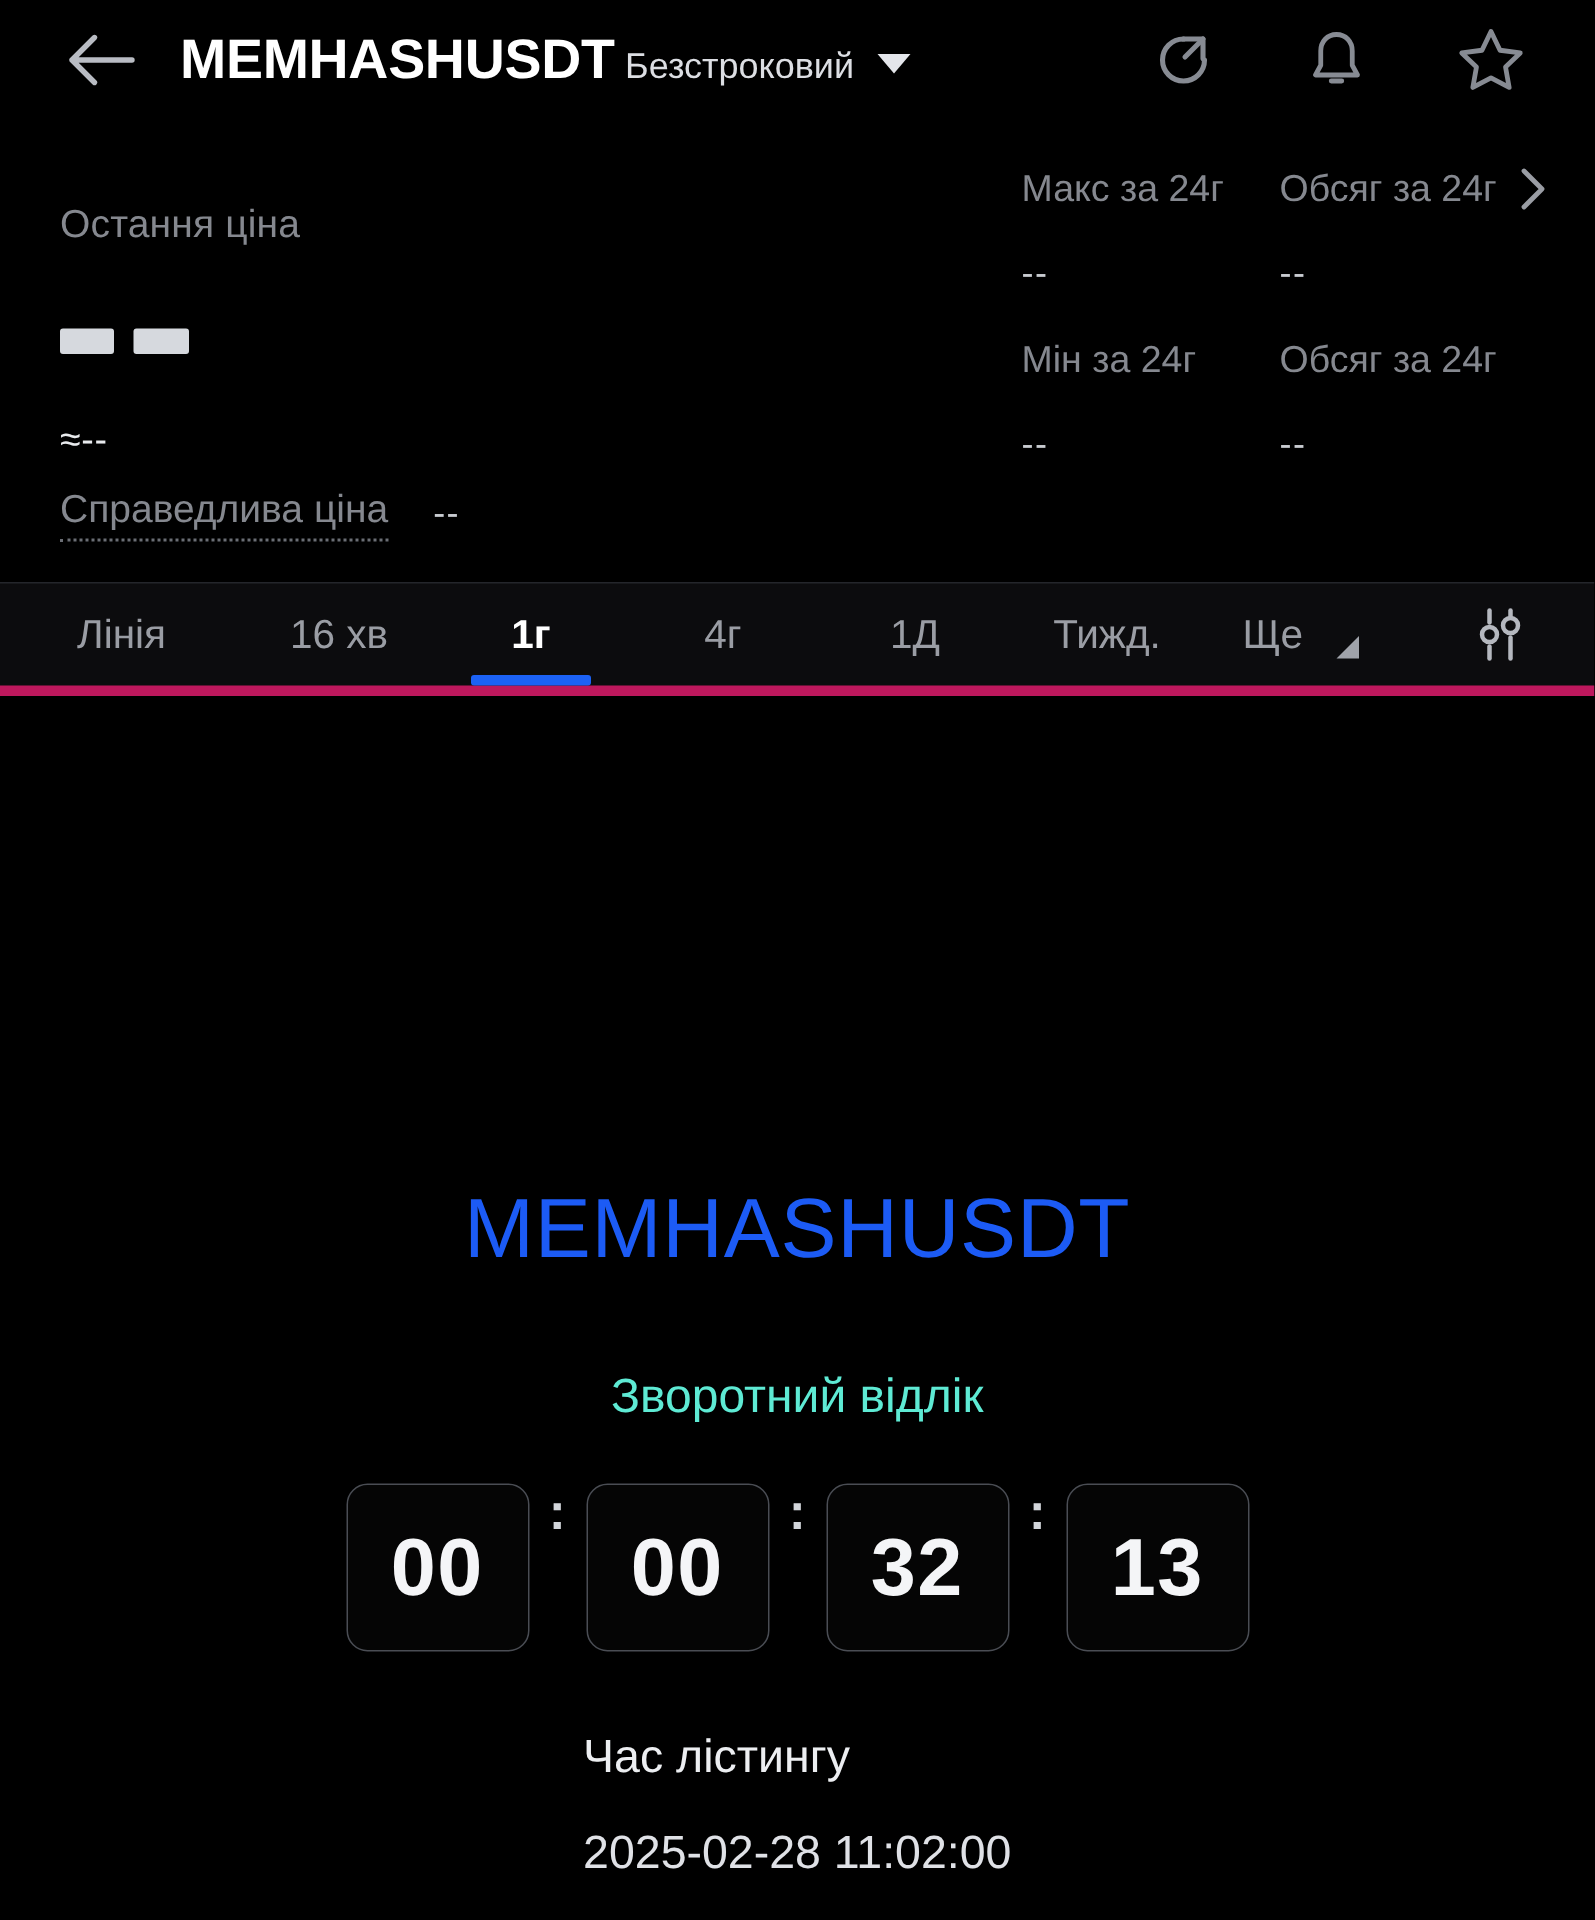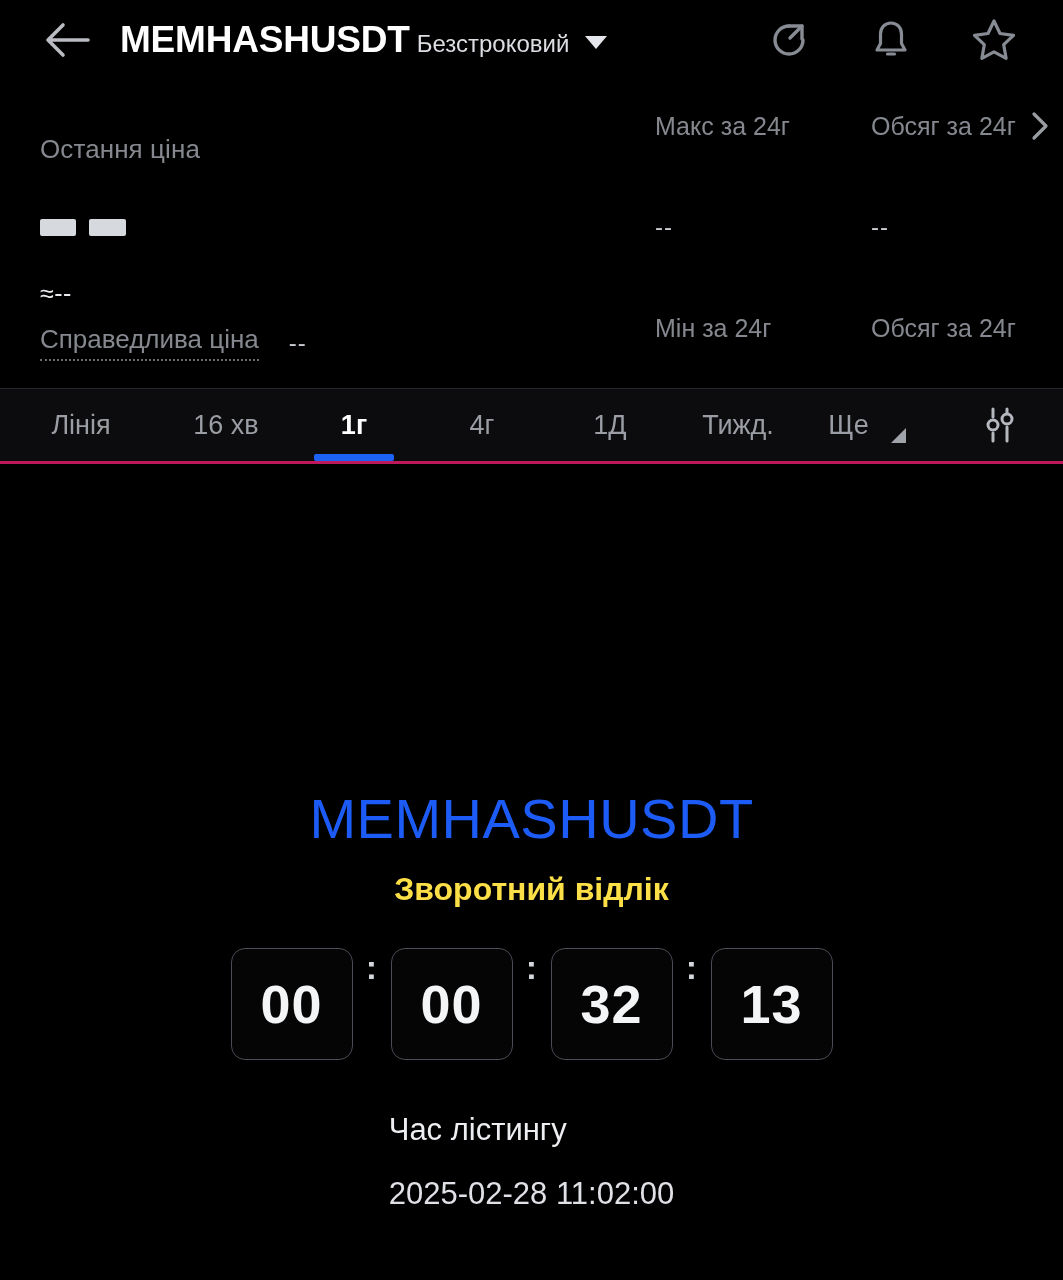--- a/index.html
+++ b/index.html
@@ -102,26 +102,25 @@
   .fair-label {
     font-size:26px;
     color:#85888f;
     border-bottom:2px dotted #6b6e75;
     padding-bottom:4px;
   }
   .fair-val { font-size:24px; color:#c9ccd1; letter-spacing:1px; }
 
   .stats-right {
     position:absolute;
-    left:655px; top:24px;
+    left:681px; top:24px;
     display:grid;
     grid-template-columns:172px 190px;
     column-gap:0;
     row-gap:0;
-    gap:44px;
   }
   .sr-cell { margin-bottom:0; }
   .sr-head {
     font-size:25px;
     color:#85888f;
     display:flex; align-items:center;
     height:44px;
     white-space:nowrap;
   }
   .sr-val {
@@ -133,21 +132,21 @@
   }
   .chevron-right { margin-left:14px; display:inline-flex; cursor:pointer; }
 
   
   .tabbar {
     position:absolute;
     left:0; top:388px;
     width:1063px; height:76px;
     background:#0c0c0e;
     border-top:1px solid #24262b;
-    border-bottom:3px solid #be185d;
+    border-bottom:7px solid #be185d;
     display:flex;
     align-items:center;
   }
   .tab {
     flex:0 0 auto;
     font-size:27px;
     color:#9a9da4;
     position:relative;
     height:100%;
     display:flex;
@@ -193,24 +192,23 @@
     padding-top:322px;
     background:#000;
   }
   .cd-symbol {
     font-size:56px;
     color:#1c5bf5;
     letter-spacing:0.5px;
     font-weight:400;
   }
   .cd-caption {
-    margin-top:20px;
+    margin-top:61px;
     font-size:32px;
-    color:#fde047;
-    font-weight:bold;
+    color:#5eead4;
   }
   .cd-boxes {
     margin-top:40px;
     display:flex;
     gap:0;
   }
   .cd-box {
     width:122px; height:112px;
     border:1.5px solid #4a4d54;
     border-radius:14px;

